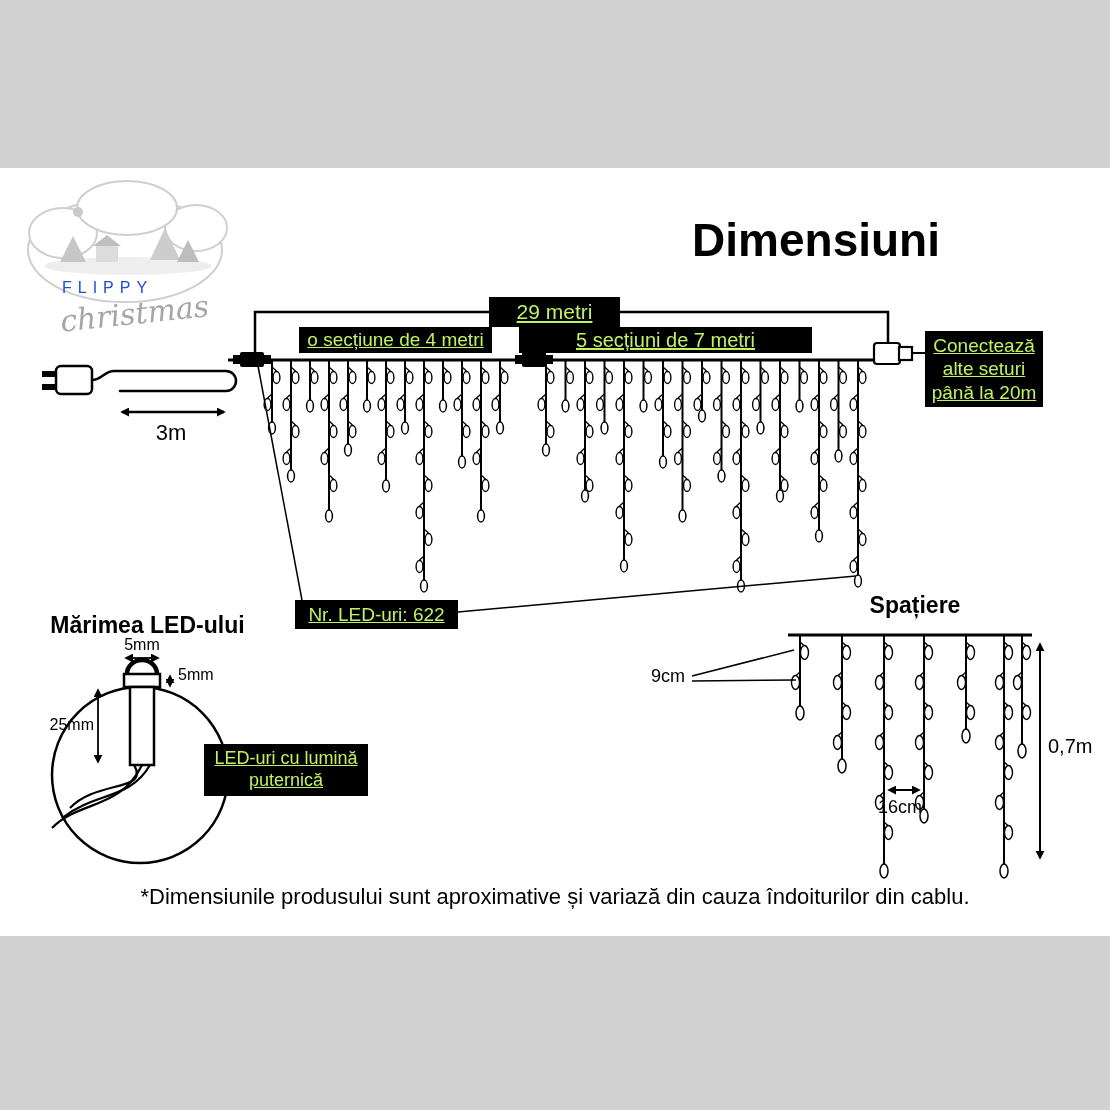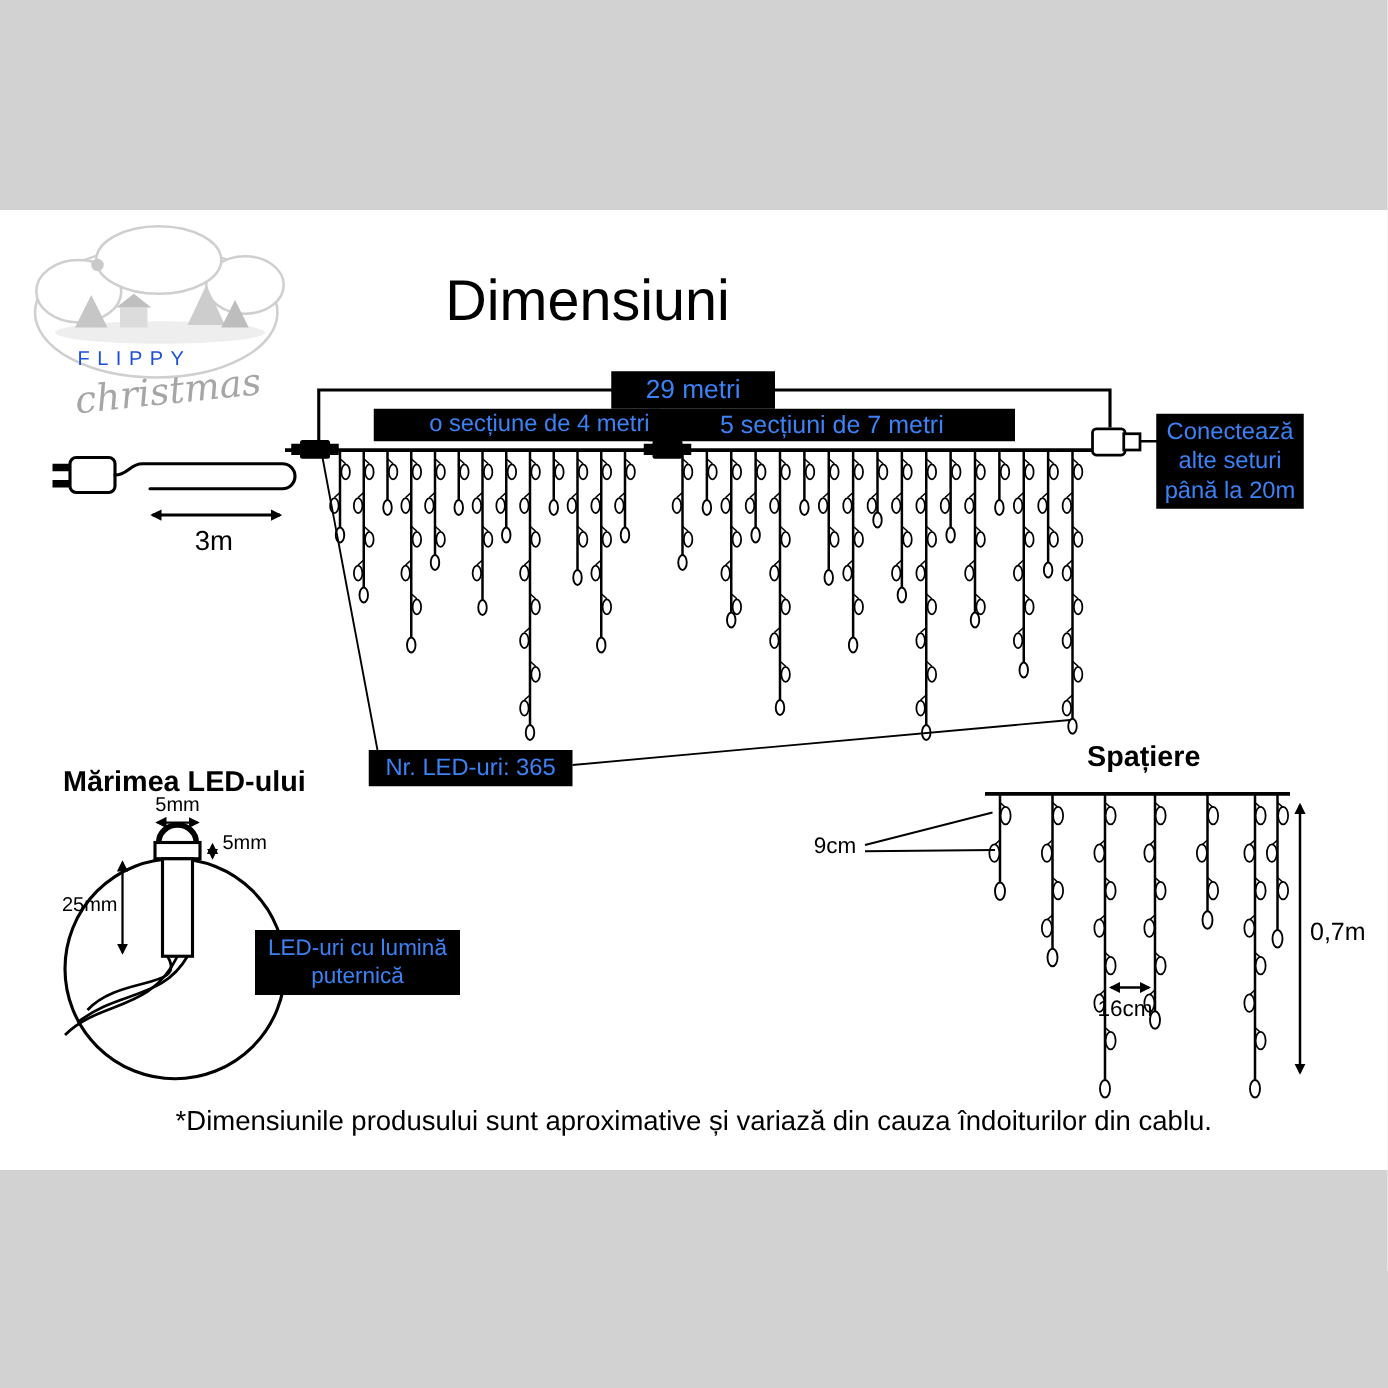--- a/index.html
+++ b/index.html
@@ -5,24 +5,24 @@
   html,body{margin:0;padding:0;}
   body{
     width:1110px;height:1110px;position:relative;overflow:hidden;
     background:#d2d2d2;
     font-family:"Liberation Sans", sans-serif;
     color:#000;
   }
   .panel{position:absolute;left:0;top:168px;width:1110px;height:768px;background:#ffffff;z-index:0;}
   #art{position:absolute;left:0;top:0;z-index:1;}
   .ov{position:absolute;z-index:2;}
-  .title{font-size:46px;font-weight:normal;text-align:center;left:0;width:940px;top:213px;margin:0;}
+  .title{font-size:46px;font-weight:bold;text-align:right;left:0;width:940px;top:213px;margin:0;}
   .blackbox{
-    background:#000;color:#3b82f6;display:flex;flex-direction:column;
-    align-items:center;justify-content:center;text-align:center;line-height:1.22;
+    background:#000;color:#bef264;display:flex;flex-direction:column;
+    align-items:center;justify-content:center;text-align:center;line-height:1.22;text-decoration:underline;
   }
   .lbl{white-space:nowrap;}
   .sect-title{font-weight:bold;text-align:center;}
   .footnote{left:0;width:1110px;top:884px;text-align:center;font-size:22px;}
   .logo-l1{left:62px;top:279px;width:140px;text-align:left;font-size:16px;letter-spacing:6px;color:#1d4ed8;}
   .logo-l2{left:52px;top:296px;width:165px;text-align:center;font-size:30px;color:#a6a6a6;
            font-family:"DejaVu Serif", serif;font-style:italic;transform:rotate(-6deg);}
 </style>
 </head>
 <body>
@@ -462,38 +462,38 @@
 
 <h1 class="ov title">Dimensiuni</h1>
 
 <div class="ov logo-l1">FLIPPY</div>
 <div class="ov logo-l2">christmas</div>
 
 <div class="ov blackbox" style="left:489px;top:297px;width:131px;height:30px;font-size:21px;">
   <span class="lbl">29 metri</span>
 </div>
 
-<div class="ov blackbox" style="left:299px;top:327px;width:193px;height:26px;font-size:19px;padding-left:36px;">
+<div class="ov blackbox" style="left:299px;top:327px;width:193px;height:26px;font-size:19px;">
   <span class="lbl">o secțiune de 4 metri</span>
 </div>
 
 <div class="ov blackbox" style="left:519px;top:327px;width:293px;height:26px;font-size:20px;">
   <span class="lbl">5 secțiuni de 7 metri</span>
 </div>
 
 <div class="ov blackbox" style="left:925px;top:317px;width:118px;height:76px;font-size:19px;margin-top:14px;">
   <span class="lbl">Conectează</span>
   <span class="lbl">alte seturi</span>
   <span class="lbl">până la 20m</span>
 </div>
 
 <div class="ov" style="left:118px;top:420px;width:106px;text-align:center;font-size:22px;">3m</div>
 
 <div class="ov blackbox" style="left:295px;top:600px;width:163px;height:29px;font-size:19px;">
-  <span class="lbl">Nr. LED-uri: 365</span>
+  <span class="lbl">Nr. LED-uri: 622</span>
 </div>
 
 <div class="ov sect-title" style="left:845px;top:592px;width:140px;font-size:23px;">Spațiere</div>
 
 <div class="ov" style="left:646px;top:666px;width:44px;text-align:center;font-size:18px;">9cm</div>
 
 <div class="ov" style="left:878px;top:797px;width:52px;text-align:left;font-size:18px;">16cm</div>
 
 <div class="ov" style="left:1048px;top:735px;font-size:20px;">0,7m</div>
 

